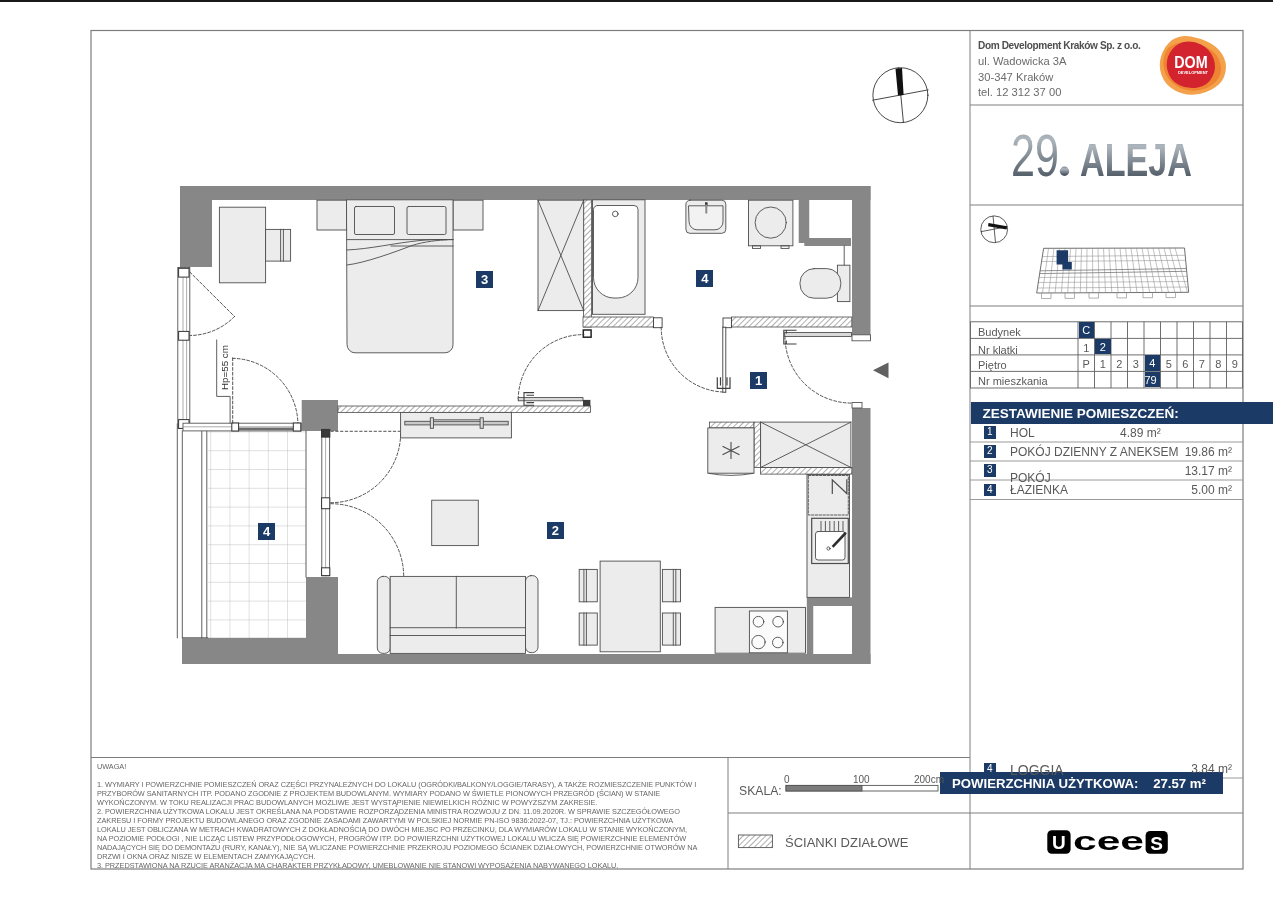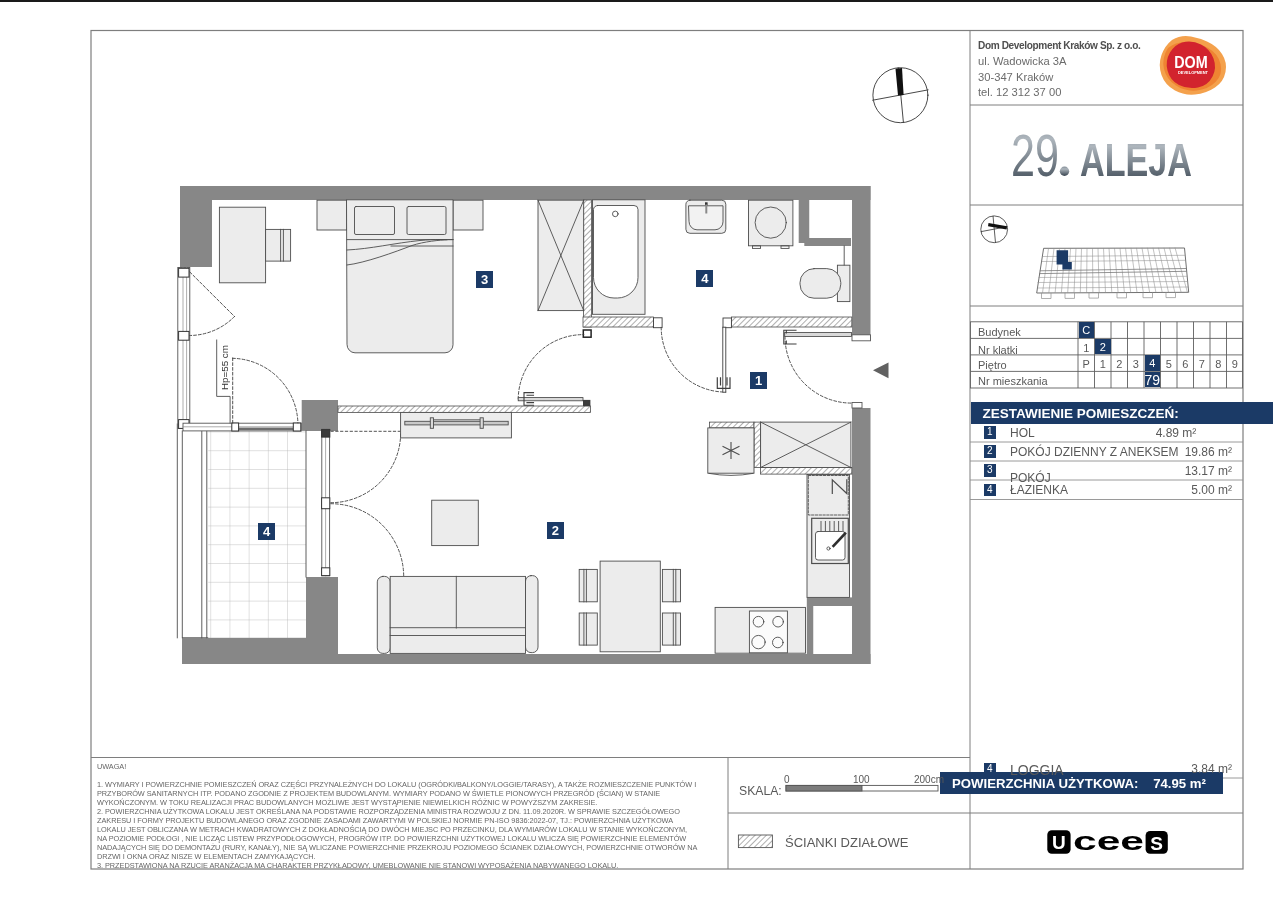--- a/index.html
+++ b/index.html
@@ -362,41 +362,41 @@
 <div class="abs gtx" style="left:1078px;top:358.3px;width:16.5px;font-size:11px;text-align:center;">P</div>
 <div class="abs gtx" style="left:1094.5px;top:358.3px;width:16.5px;font-size:11px;text-align:center;">1</div>
 <div class="abs gtx" style="left:1111px;top:358.3px;width:16.5px;font-size:11px;text-align:center;">2</div>
 <div class="abs gtx" style="left:1127.5px;top:358.3px;width:16.5px;font-size:11px;text-align:center;">3</div>
 <div class="abs nvy" style="left:1144.5px;top:355.4px;width:15.5px;height:15.5px;font-size:11px;text-align:center;line-height:16px;">4</div>
 <div class="abs gtx" style="left:1160.5px;top:358.3px;width:16.5px;font-size:11px;text-align:center;">5</div>
 <div class="abs gtx" style="left:1177px;top:358.3px;width:16.5px;font-size:11px;text-align:center;">6</div>
 <div class="abs gtx" style="left:1193.5px;top:358.3px;width:16.5px;font-size:11px;text-align:center;">7</div>
 <div class="abs gtx" style="left:1210px;top:358.3px;width:16.5px;font-size:11px;text-align:center;">8</div>
 <div class="abs gtx" style="left:1226.5px;top:358.3px;width:16.5px;font-size:11px;text-align:center;">9</div>
-<div class="abs nvy" style="left:1144.5px;top:371.9px;width:15.5px;height:15.6px;font-size:14px;text-align:left;line-height:16px;">79</div>
+<div class="abs nvy" style="left:1144.5px;top:371.9px;width:15.5px;height:15.6px;font-size:11px;text-align:left;line-height:16px;">79</div>
 
 <div class="abs nvy" style="left:970.5px;top:402px;width:303px;height:21.5px;">
   <span style="position:absolute;left:12px;top:3.5px;font-size:13.5px;font-weight:bold;">ZESTAWIENIE POMIESZCZEŃ:</span>
 </div>
 <div class="abs nvy" style="left:983.5px;top:426.3px;width:12.5px;height:12.5px;font-size:10px;text-align:center;line-height:12.5px;">1</div>
 <div class="abs gtx" style="left:1010px;top:425.5px;font-size:12px;">HOL</div>
-<div class="abs gtx" style="left:1120px;top:425.5px;width:112px;font-size:12px;text-align:center;">4.89 m²</div>
+<div class="abs gtx" style="left:1120px;top:425.5px;width:112px;font-size:12px;text-align:left;">4.89 m²</div>
 <div class="abs nvy" style="left:983.5px;top:445.3px;width:12.5px;height:12.5px;font-size:10px;text-align:center;line-height:12.5px;">2</div>
 <div class="abs gtx" style="left:1010px;top:444.5px;font-size:12px;">POKÓJ DZIENNY Z ANEKSEM</div>
 <div class="abs gtx" style="left:1120px;top:444.5px;width:112px;font-size:12px;text-align:right;">19.86 m²</div>
 <div class="abs nvy" style="left:983.5px;top:464.3px;width:12.5px;height:12.5px;font-size:10px;text-align:center;line-height:12.5px;">3</div>
 <div class="abs gtx" style="left:1010px;top:463.5px;font-size:12px;margin-top:7px;">POKÓJ</div>
 <div class="abs gtx" style="left:1120px;top:463.5px;width:112px;font-size:12px;text-align:right;">13.17 m²</div>
 <div class="abs nvy" style="left:983.5px;top:483.8px;width:12.5px;height:12.5px;font-size:10px;text-align:center;line-height:12.5px;">4</div>
 <div class="abs gtx" style="left:1010px;top:483px;font-size:12px;">ŁAZIENKA</div>
 <div class="abs gtx" style="left:1120px;top:483px;width:112px;font-size:12px;text-align:right;">5.00 m²</div>
 
 <div class="abs nvy" style="left:940px;top:736px;width:283px;height:21.5px;margin-top:36px;">
   <span style="position:absolute;left:12px;top:3.5px;font-size:13.2px;font-weight:bold;">POWIERZCHNIA UŻYTKOWA:</span>
-  <span style="position:absolute;right:17px;top:3.5px;font-size:13.2px;font-weight:bold;">74.95 m²</span>
+  <span style="position:absolute;right:17px;top:3.5px;font-size:13.2px;font-weight:bold;">27.57 m²</span>
 </div>
 <div class="abs nvy" style="left:983.5px;top:762.5px;width:12.5px;height:12.5px;font-size:10px;text-align:center;line-height:12.5px;">4</div>
 <div class="abs gtx" style="left:1010px;top:761.8px;font-size:14px;">LOGGIA</div>
 <div class="abs gtx" style="left:1120px;top:761.8px;width:112px;font-size:12px;text-align:right;">3.84 m²</div>
 
 <svg class="abs" style="left:1040px;top:824px;" width="140" height="36" viewBox="0 0 140 36">
   <rect x="7.3" y="6.3" width="23.3" height="23.4" rx="4.5" fill="#000"></rect>
   <text x="18.9" y="25.4" text-anchor="middle" font-family="Liberation Sans, sans-serif" font-size="19" font-weight="bold" fill="#fff">U</text>
   <text x="33" y="26.2" font-family="Liberation Sans, sans-serif" font-size="26" font-weight="bold" fill="#000" textLength="71" lengthAdjust="spacingAndGlyphs">cee</text>
   <rect x="105.6" y="7" width="22.2" height="22.7" rx="4.5" fill="#000"></rect>

